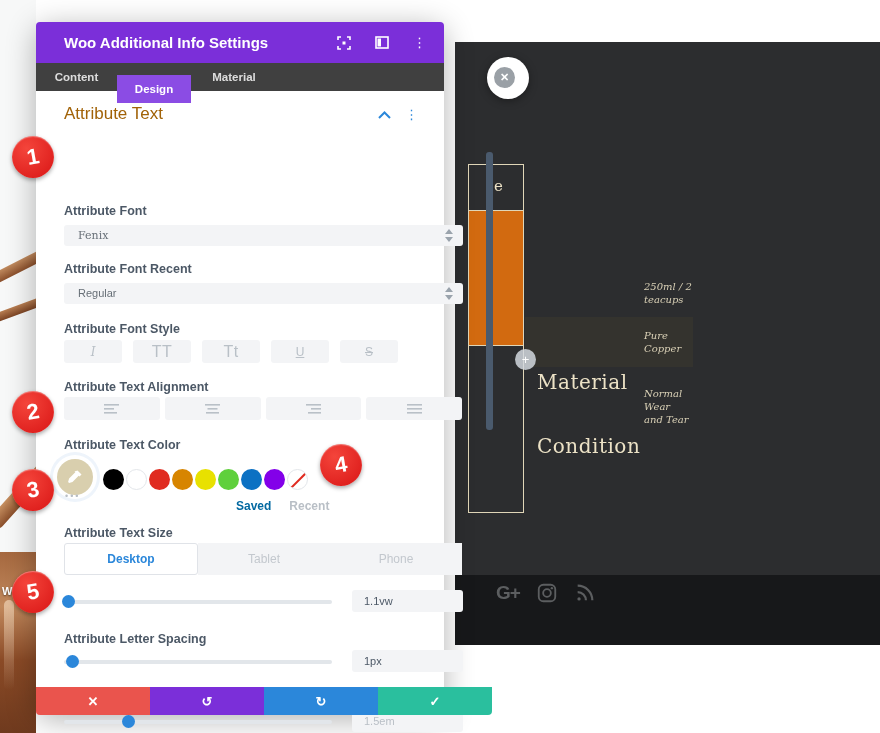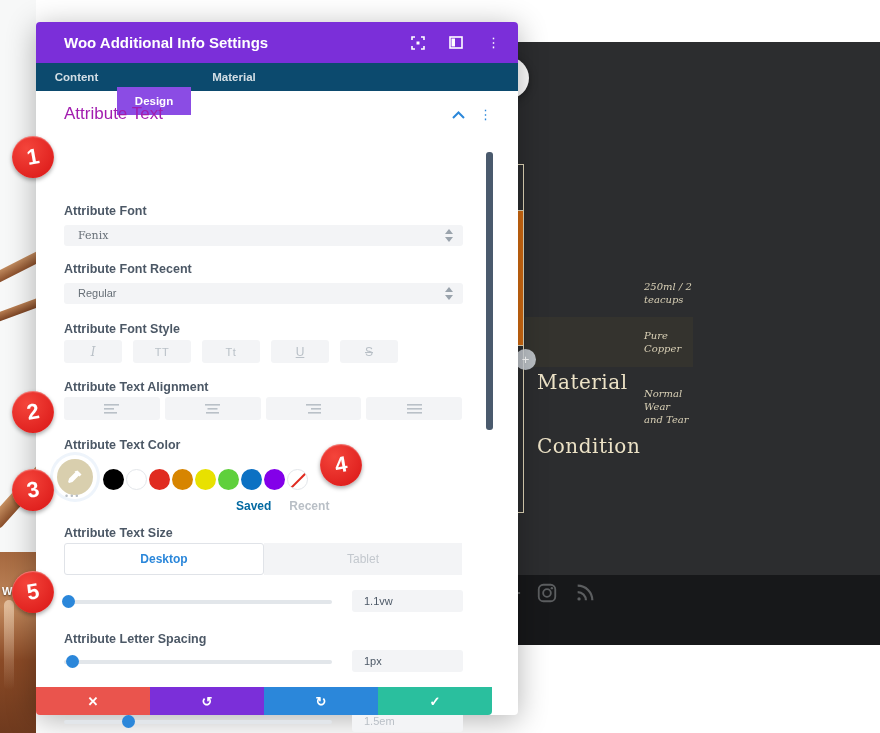--- a/index.html
+++ b/index.html
@@ -44,55 +44,55 @@
            font-family:"DejaVu Serif",serif;font-style:italic;font-size:10px;line-height:1.3;color:#d9d0b6;}
   #row-capacity{top:269px;height:48px;}
   #row-material{top:317px;height:50px;}
   #row-condition{top:377px;height:58px;}
 
   .social{position:absolute;left:496px;top:582px;display:flex;align-items:center;gap:16px;z-index:2;color:#5c5e60;}
   .social .gplus{font-size:19px;font-weight:bold;letter-spacing:-1px;}
   .social svg{display:block;}
 
   
-  .modal{position:absolute;left:36px;top:22px;width:482px;height:693px;background:#fff;border-radius:4px;
+  .modal{position:absolute;left:36px;top:22px;width:408px;height:693px;background:#fff;border-radius:12px;
          box-shadow:0 5px 30px rgba(0,0,0,.30);z-index:10;}
   .m-header{height:41px;background:#7b2fd9;border-radius:4px 4px 0 0;display:flex;align-items:center;}
   .m-title{color:#fff;font-size:15px;font-weight:bold;margin-left:28px;flex:1;}
   .m-hicons{display:flex;align-items:center;gap:24px;margin-right:18px;color:#fff;}
   .m-hicons svg{display:block;}
   .vdots{font-size:13px;line-height:1;color:#fff;}
-  .m-tabs{height:28px;background:#0c4a6e;display:flex;}
+  .m-tabs{height:28px;background:#404040;display:flex;align-items:center;}
   .m-tab{height:100%;display:flex;align-items:center;justify-content:center;
          font-size:11.5px;font-weight:bold;color:rgba(255,255,255,.82);cursor:pointer;}
   .m-tab.t0{width:81px;} .m-tab.t1{width:74px;margin-top:24px;} .m-tab.t2{width:86px;}
   .m-tab.active{background:#8b4ce4;color:#fff;}
   .m-body{position:relative;height:596px;}
 
   .sec-head{position:absolute;left:28px;top:13px;right:26px;display:flex;align-items:center;}
-  .sec-title{color:#a21caf;font-size:17px;flex:1;}
+  .sec-title{color:#a16207;font-size:17px;flex:1;}
   .sec-icons{display:flex;align-items:center;gap:14px;color:#2b87da;}
   .sec-icons .vdots{color:#2b87da;}
 
   .f-label{position:absolute;left:28px;font-size:12.5px;font-weight:bold;color:#4c5866;}
   .select{position:absolute;left:28px;width:399px;height:21px;background:#f3f4f6;border-radius:3px;
           font-size:11px;color:#676f77;line-height:21px;padding-left:14px;box-sizing:border-box;}
   .select .arrows{position:absolute;right:10px;top:4px;width:8px;height:13px;}
   .tri-up{width:0;height:0;border-left:4px solid transparent;border-right:4px solid transparent;
           border-bottom:5px solid #9aa3ac;margin-bottom:3px;}
   .tri-dn{width:0;height:0;border-left:4px solid transparent;border-right:4px solid transparent;
           border-top:5px solid #9aa3ac;}
   .serif-val{font-family:"DejaVu Serif",serif;}
 
   .btn-row{position:absolute;left:28px;width:398px;display:flex;}
   .style-row{top:249px;gap:11px;}
   .style-btn{width:58px;height:23px;background:#f3f4f6;border-radius:3px;color:#b9c0c7;
           display:flex;align-items:center;justify-content:center;font-size:12px;}
   .style-btn.italic span{font-family:"DejaVu Serif",serif;font-style:italic;}
-  .style-btn.caps{font-size:11px;letter-spacing:.5px;}
+  .style-btn.caps{font-size:16px;letter-spacing:.5px;}
   .style-btn.underline span{text-decoration:underline;}
   .style-btn.strike span{text-decoration:line-through;}
   .align-row{top:306px;gap:5px;}
   .align-btn{flex:1;height:23px;background:#f3f4f6;border-radius:3px;display:flex;align-items:center;justify-content:center;}
 
   .eyedrop{position:absolute;left:21px;top:368px;width:36px;height:36px;border-radius:50%;background:#d9cfae;
           box-shadow:0 0 0 4px #fff,0 0 0 7px #eef4fb;display:flex;align-items:center;justify-content:center;}
   .swatches{position:absolute;left:67px;top:378px;display:flex;gap:2px;}
   .swatch{width:21px;height:21px;border-radius:50%;box-sizing:border-box;}
   .swatch.white{border:1px solid #e3e6ea;}
@@ -325,20 +325,21 @@
       </div>
       <div class="palette-tabs">
         <span class="saved">Saved</span>
         <span class="recent">Recent</span>
       </div>
 
       <div class="f-label" style="top:435px">Attribute Text Size</div>
       <div class="device-tabs">
         <div class="dev-tab active">Desktop</div>
         <div class="dev-tab">Tablet</div>
+        <div class="dev-tab">Phone</div>
       </div>
       <div class="slider-track" style="top:509px">
         <div class="slider-handle" style="left:-2px"></div>
       </div>
       <div class="val-box" style="top:499px">1.1vw</div>
 
       <div class="f-label" style="top:541px">Attribute Letter Spacing</div>
       <div class="slider-track" style="top:569px">
         <div class="slider-handle" style="left:2px"></div>
       </div>

